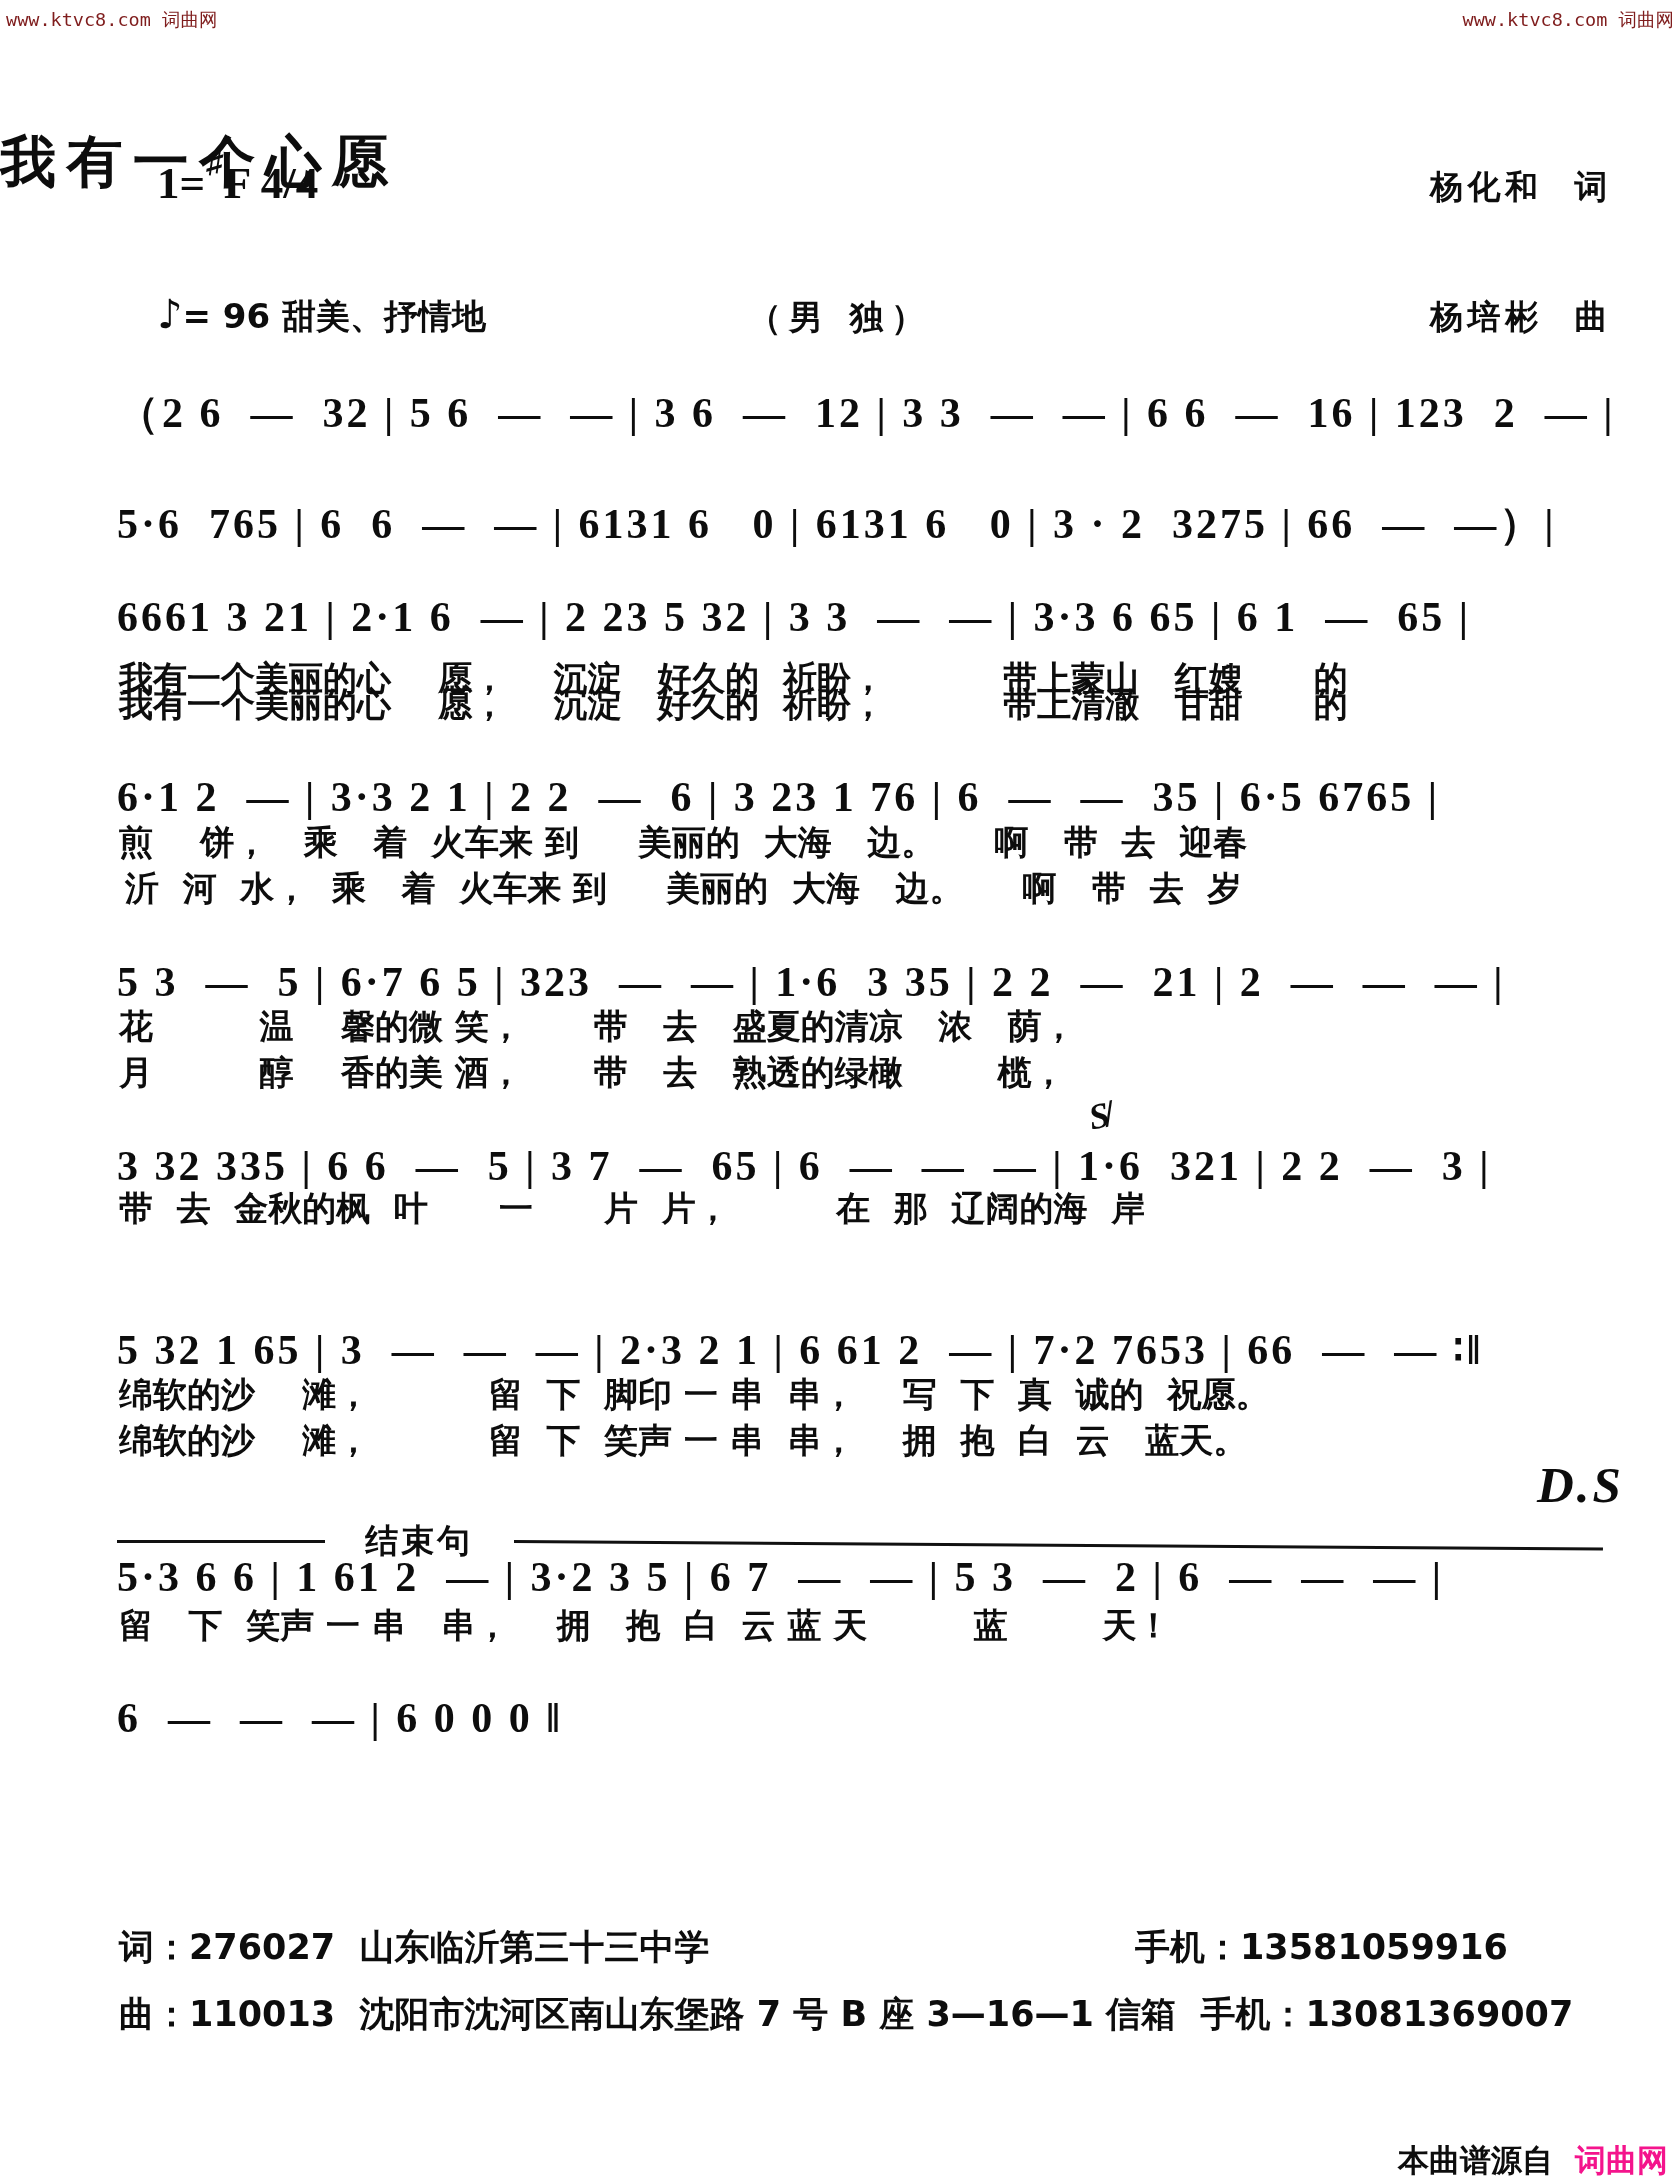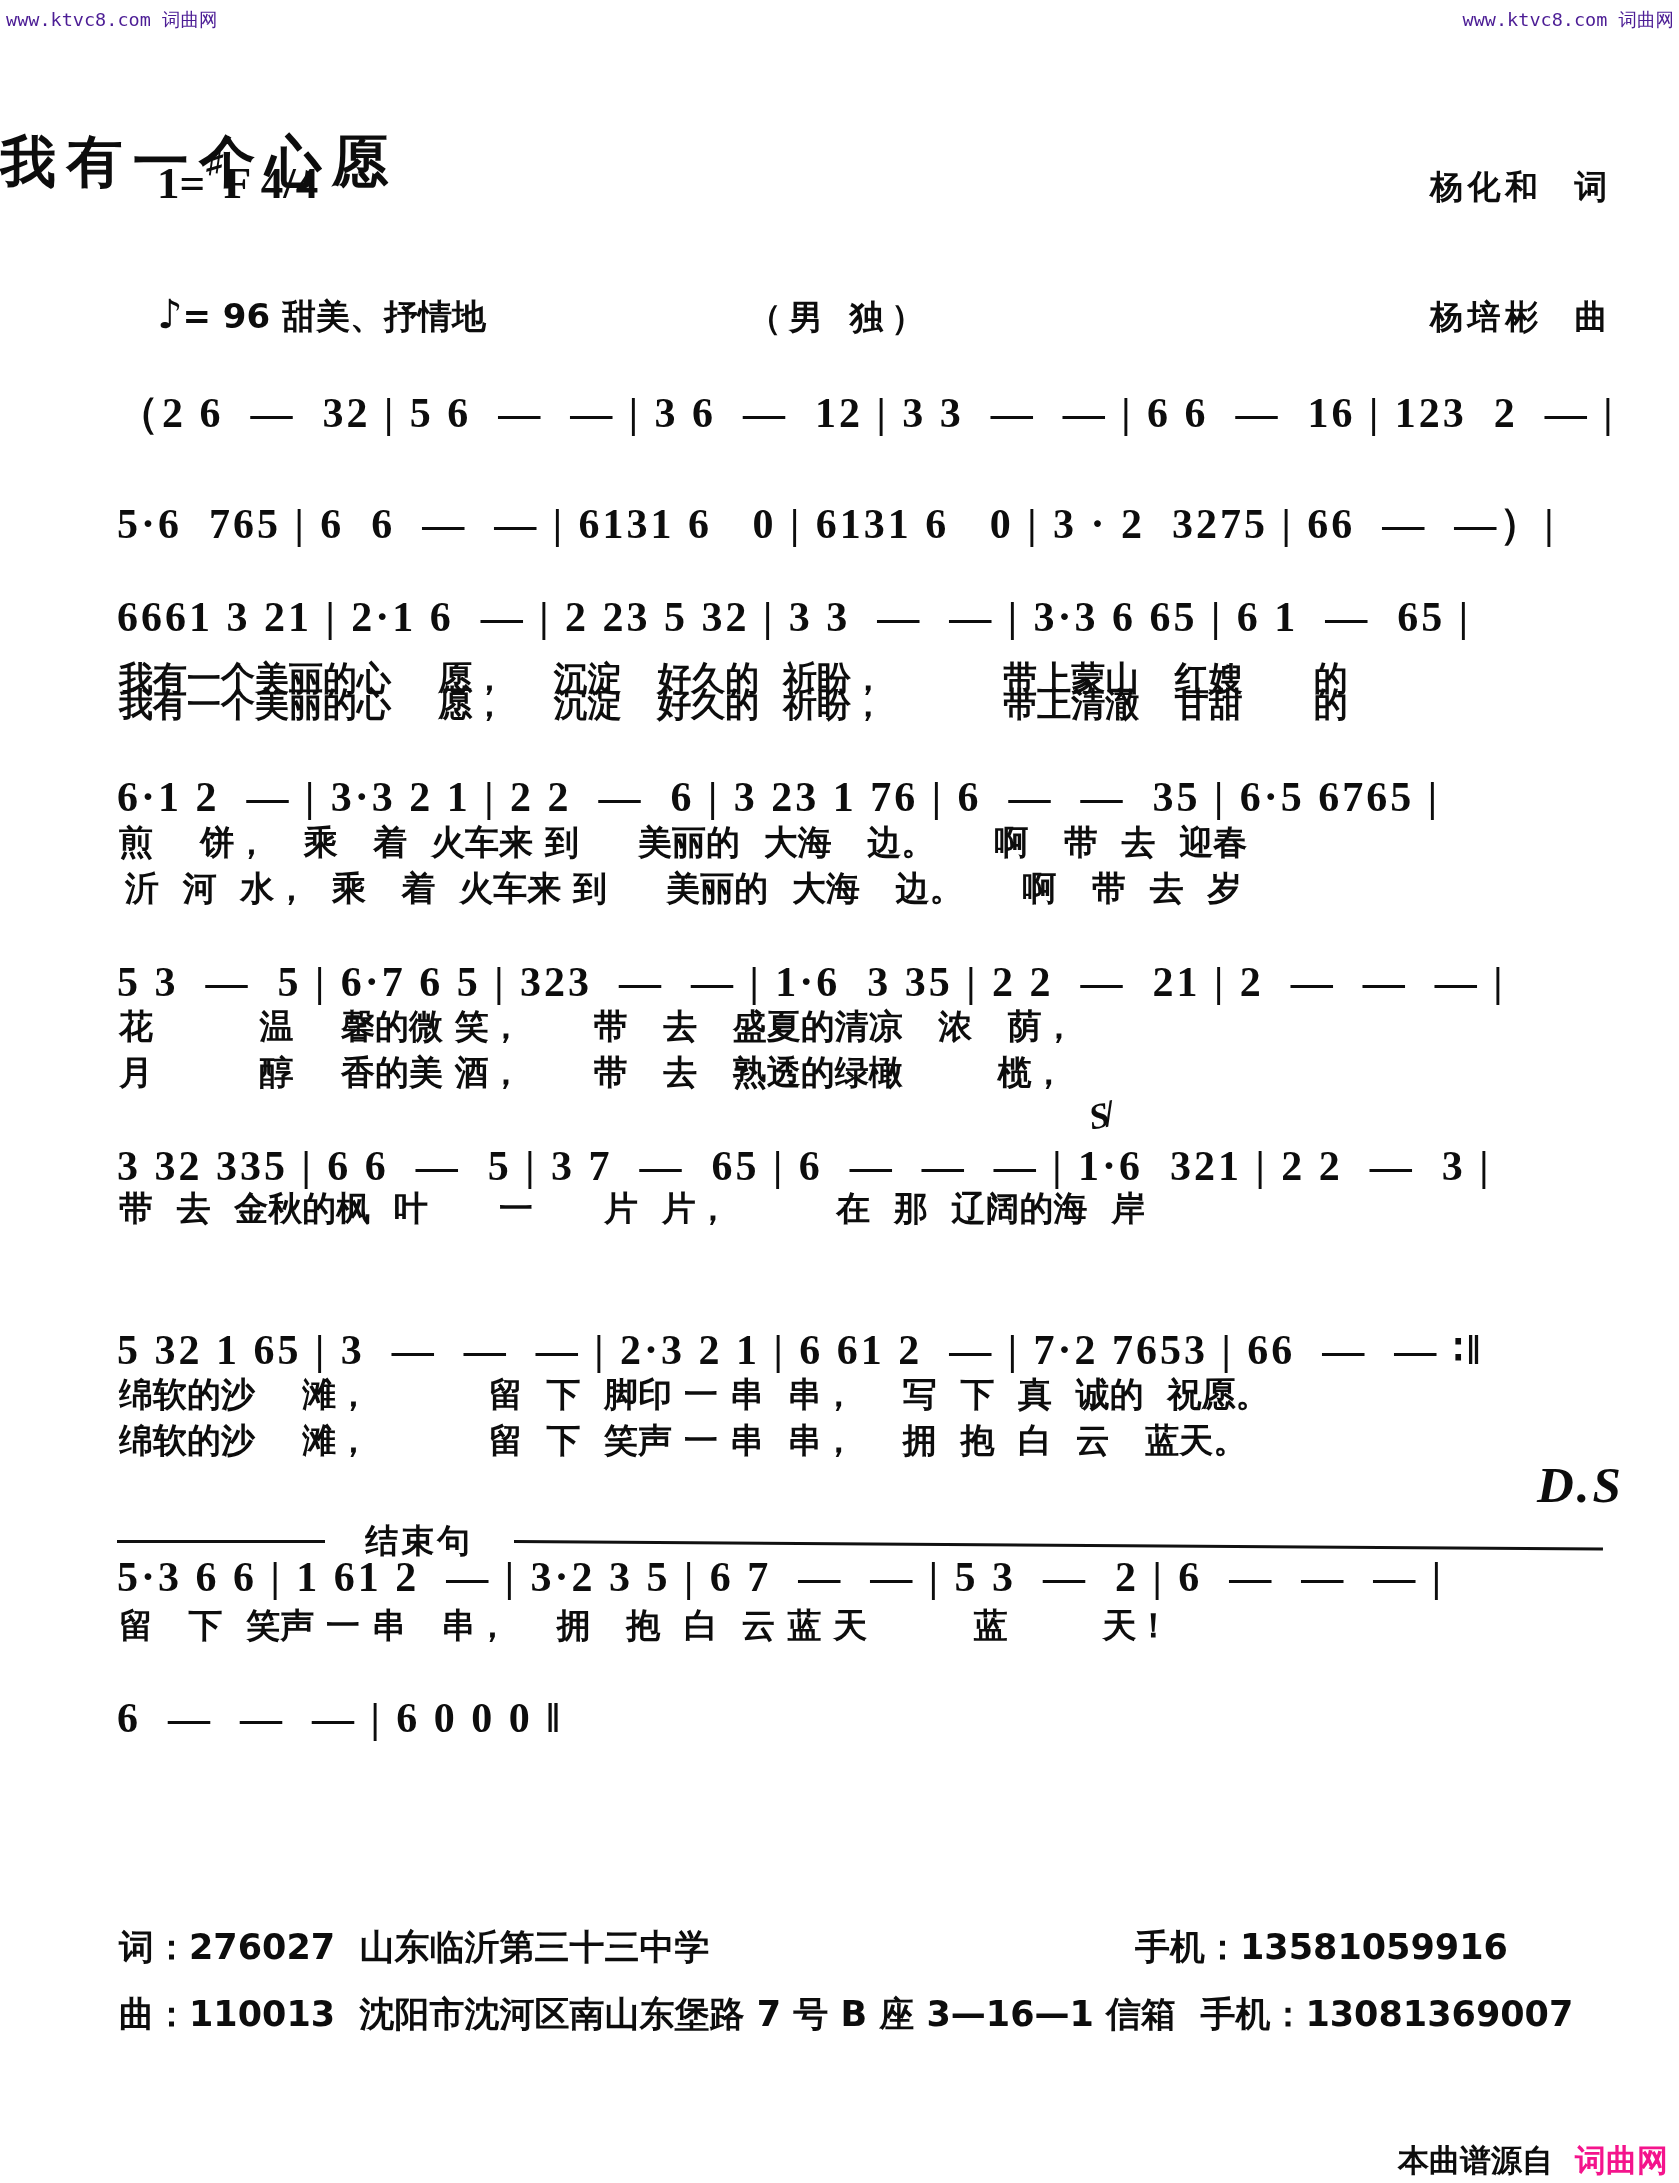--- a/index.html
+++ b/index.html
@@ -2,21 +2,21 @@
 <html style="font-size:12px"><head>
 <meta charset="utf-8">
 <style>
   html,body{margin:0;padding:0;background:#e8e8e8;}
   .sheet{
     position:relative;width:1680px;height:2183px;background:#ffffff;
     color:#0d0d0d;font-family:"Liberation Serif",serif;overflow:hidden;
   }
   .wm{
     position:absolute;top:7.4px;font-family:"DejaVu Sans Mono",monospace;
-    font-size:18.5px;color:#4c1d95;white-space:pre;
+    font-size:18.5px;color:#7f1d1d;white-space:pre;
   }
   .wm-left{left:6px;}
   .wm-right{right:6px;}
   .keysig{
     position:absolute;left:157px;top:157px;font-size:45px;font-weight:bold;
     font-family:"Liberation Serif",serif;white-space:nowrap;
   }
   .keysig .sharp{
     display:inline-block;font-size:31px;transform:translateY(-25px) rotate(8deg);
     margin:0 1.5px;

